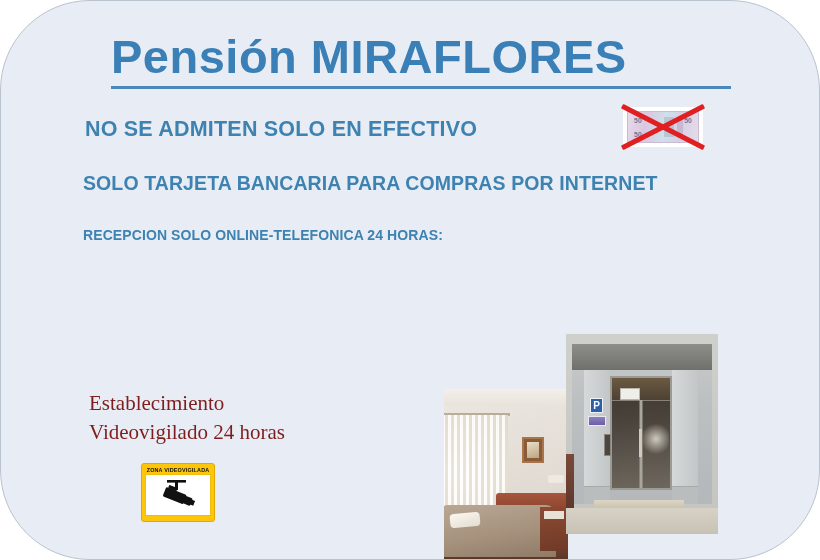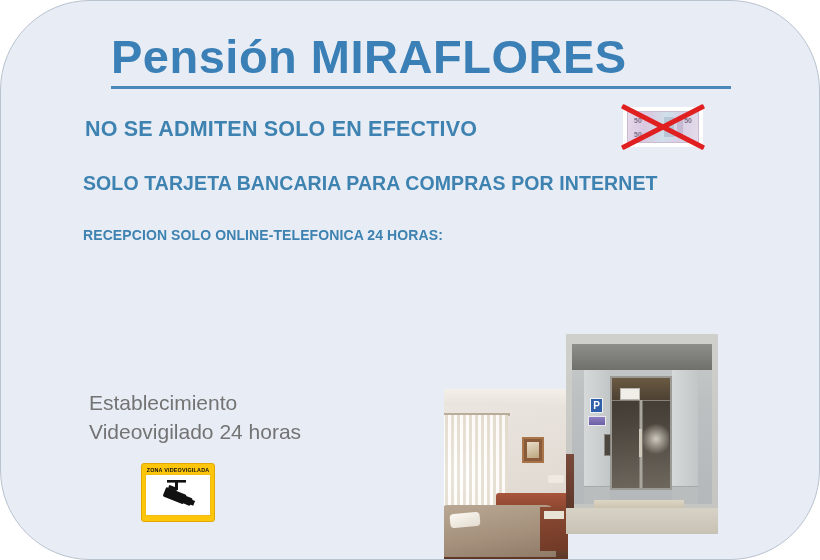--- a/index.html
+++ b/index.html
@@ -75,24 +75,24 @@
     font-size: 18.5px;
     line-height: 1.42;
     color: #3d82b0;
   }
 
   
   .surveil-text {
     position: absolute;
     left: 88px;
     top: 388px;
-    font-family: Liberation Sans, sans-serif;
+    font-family: Liberation Serif, serif;
     font-size: 21px;
     line-height: 1.36;
-    color: #737373;
+    color: #7f1d1d;
     white-space: pre-line;
   }
 
   
   .cctv-sign {
     position: absolute;
     left: 140px;
     top: 462px;
     width: 74px;
     height: 59px;

